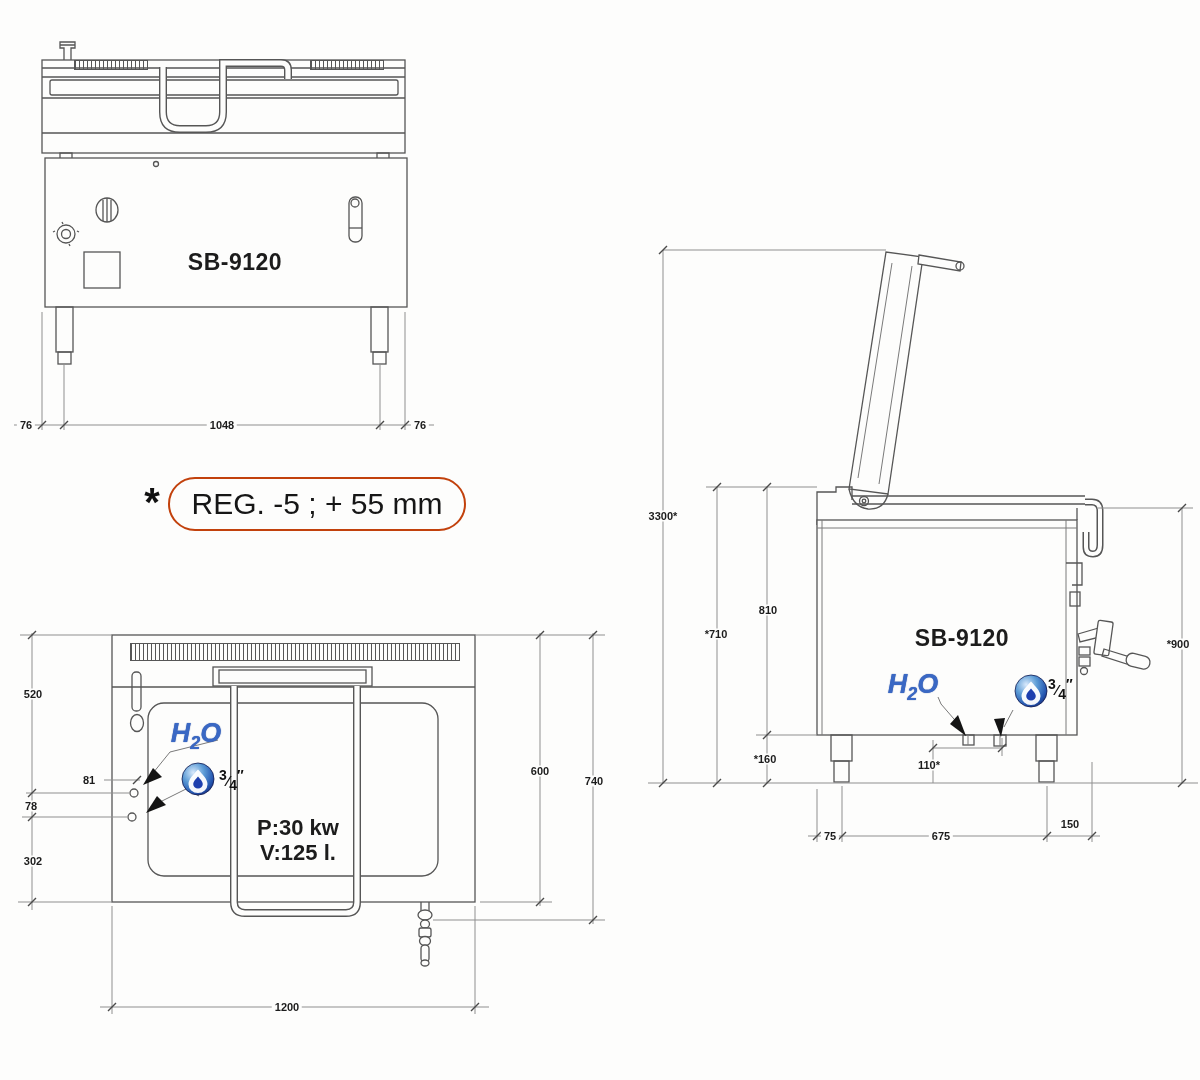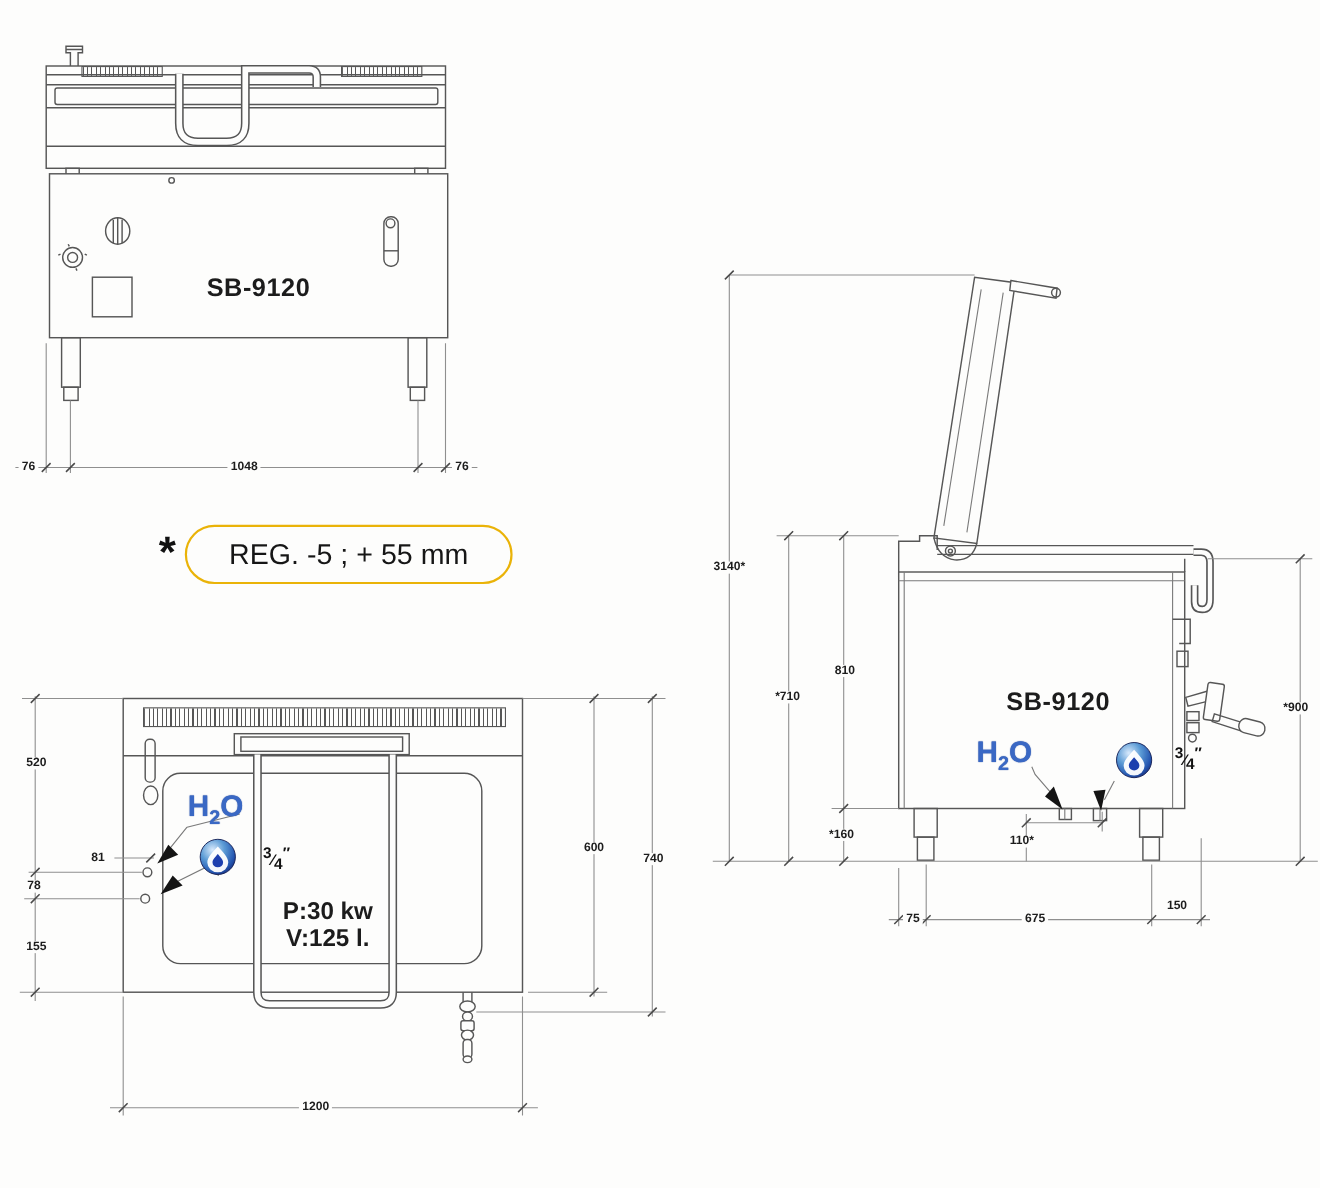--- a/index.html
+++ b/index.html
@@ -24,36 +24,37 @@
     position:absolute;transform:translate(-50%,-50%);
     font-weight:bold;font-size:11px;color:#1c1c1c;background:#fdfdfc;
     padding:0 3px;white-space:nowrap;line-height:1;
   }
   .model{font-size:23px;letter-spacing:.5px;background:transparent;}
   .spec{font-size:22px;background:transparent;}
   .h2o{
     position:absolute;transform:translate(-50%,-50%);color:#3a68c4;
     font-weight:bold;font-size:27px;line-height:1;white-space:nowrap;
     text-shadow:0 0 1px #274b9c;
+    font-style:italic;
   }
   .h2o .sub{font-size:18px;vertical-align:-7px;}
   .frac{
     position:absolute;font-weight:bold;font-size:14px;color:#111;
-    line-height:1;white-space:nowrap;margin-left:20px;
+    line-height:1;white-space:nowrap;
   }
   .frac .num{vertical-align:6px;}
   .frac .den{vertical-align:-4px;}
   .reg-star{
     position:absolute;transform:translate(-50%,-50%);
     font-size:40px;font-weight:bold;color:#111;line-height:1;
   }
   .reg-pill{
-    position:absolute;border:2px solid #eab308;border-radius:27px;
+    position:absolute;border:2px solid #c2410c;border-radius:27px;
     display:flex;align-items:center;justify-content:center;
-    font-size:26px;color:#161616;white-space:nowrap;background:#fdfdfc;
+    font-size:30px;color:#161616;white-space:nowrap;background:#fdfdfc;
   }
 </style>
 </head>
 <body>
 
 <div id="stage">
 
   <svg id="lineart" width="1200" height="1080" viewBox="0 0 1200 1080">
     <defs>
       <radialGradient id="gg" cx="35%" cy="30%" r="85%">
@@ -218,34 +219,34 @@
   <span class="lbl" style="left:26px;top:425px">76</span>
   <span class="lbl" style="left:222px;top:425px">1048</span>
   <span class="lbl" style="left:420px;top:425px">76</span>
 
   <span class="reg-star" style="left:152px;top:502px">*</span>
   <div class="reg-pill" style="left:168px;top:477px;width:294px;height:50px">REG. -5 ; + 55 mm</div>
 
   <span class="lbl" style="left:33px;top:694px">520</span>
   <span class="lbl" style="left:89px;top:780px">81</span>
   <span class="lbl" style="left:31px;top:806px">78</span>
-  <span class="lbl" style="left:33px;top:861px">155</span>
+  <span class="lbl" style="left:33px;top:861px">302</span>
   <span class="lbl" style="left:540px;top:771px">600</span>
   <span class="lbl" style="left:594px;top:781px">740</span>
   <span class="lbl" style="left:287px;top:1007px">1200</span>
   <span class="lbl spec" style="left:298px;top:828px">P:30 kw</span>
   <span class="lbl spec" style="left:298px;top:853px">V:125 l.</span>
   <div class="h2o" style="left:196px;top:736px">
     <span>H</span><span class="sub">2</span><span>O</span>
   </div>
   <span class="frac" style="left:219px;top:768px">
     <span class="num">3</span><span>⁄</span><span class="den">4</span><span class="num">″</span>
   </span>
 
-  <span class="lbl" style="left:663px;top:516px">3140*</span>
+  <span class="lbl" style="left:663px;top:516px">3300*</span>
   <span class="lbl" style="left:716px;top:634px">*710</span>
   <span class="lbl" style="left:768px;top:610px">810</span>
   <span class="lbl" style="left:765px;top:759px">*160</span>
   <span class="lbl" style="left:1178px;top:644px">*900</span>
   <span class="lbl" style="left:929px;top:765px">110*</span>
   <span class="lbl" style="left:830px;top:836px">75</span>
   <span class="lbl" style="left:941px;top:836px">675</span>
   <span class="lbl" style="left:1070px;top:824px">150</span>
   <span class="lbl model" style="left:962px;top:638px">SB-9120</span>
   <div class="h2o" style="left:913px;top:687px">

